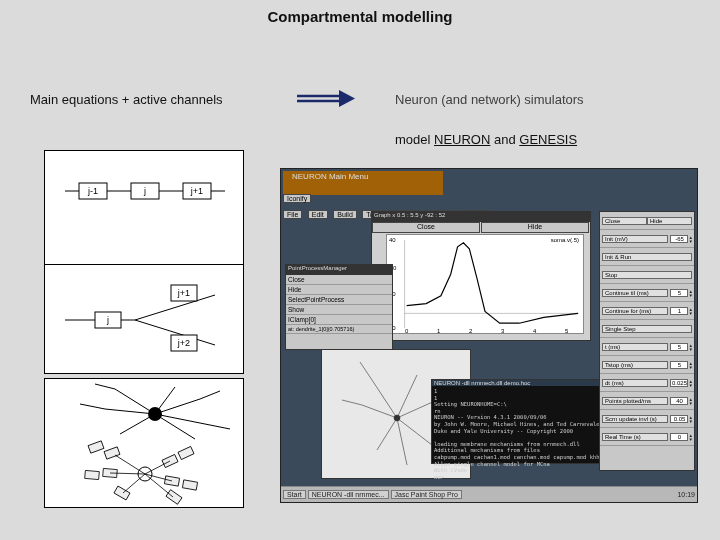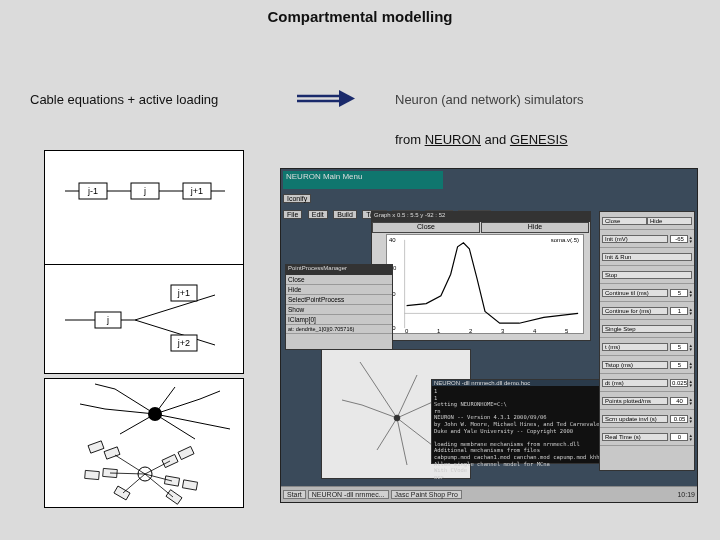--- a/index.html
+++ b/index.html
@@ -63,25 +63,25 @@
     left: 280px;
     width: 418px;
     height: 335px;
     background: #3a4a5a;
     border: 1px solid #222;
   }
   
   .win-titlebar {
     position: absolute;
     top: 2px; left: 2px;
-    height: 18px;
-    background: #0f766e;
+    height: 24px;
+    background: #a16207;
     color: #ddd;
     font-size: 8px;
-    padding: 1px 3px;
+    padding: 1px 9px;
   }
   .btn-row {
     position: absolute;
     top: 18px; left: 2px;
     height: 14px;
   }
   .fake-btn {
     display: inline-block;
     background: #c8c8c8;
     border: 1px solid #444;
@@ -161,31 +161,31 @@
   }
   .axis-label {
     position:absolute; font-size:6px; color:#000;
   }
 </style>
 </head>
 <body>
 
 <div class="title">Compartmental modelling</div>
 
-<div class="left-label">Cable equations + active loading</div>
+<div class="left-label">Main equations + active channels</div>
 
 <svg class="arrow" width="60" height="18">
   <line x1="2" y1="6" x2="46" y2="6" stroke="#1a2a6b" stroke-width="2.5"></line>
   <line x1="2" y1="11" x2="46" y2="11" stroke="#1a2a6b" stroke-width="2.5"></line>
   <polygon points="44,0 60,8.5 44,17" fill="#1a2a6b"></polygon>
 </svg>
 
 <div class="right-label-1">Neuron (and network) simulators</div>
 <div class="right-label-2">
-  <span>from </span><span class="underline">NEURON</span><span> and </span><span class="underline">GENESIS</span>
+  <span>model </span><span class="underline">NEURON</span><span> and </span><span class="underline">GENESIS</span>
 </div>
 
 <div class="diag-panel panel1">
   <svg width="200" height="110">
     <line x1="20" y1="40" x2="180" y2="40" stroke="#000" stroke-width="1"></line>
     <rect x="34" y="32" width="28" height="16" fill="#fff" stroke="#000"></rect>
     <rect x="86" y="32" width="28" height="16" fill="#fff" stroke="#000"></rect>
     <rect x="138" y="32" width="28" height="16" fill="#fff" stroke="#000"></rect>
     <text x="48" y="43" font-size="9" text-anchor="middle">j-1</text>
     <text x="100" y="43" font-size="9" text-anchor="middle">j</text>

